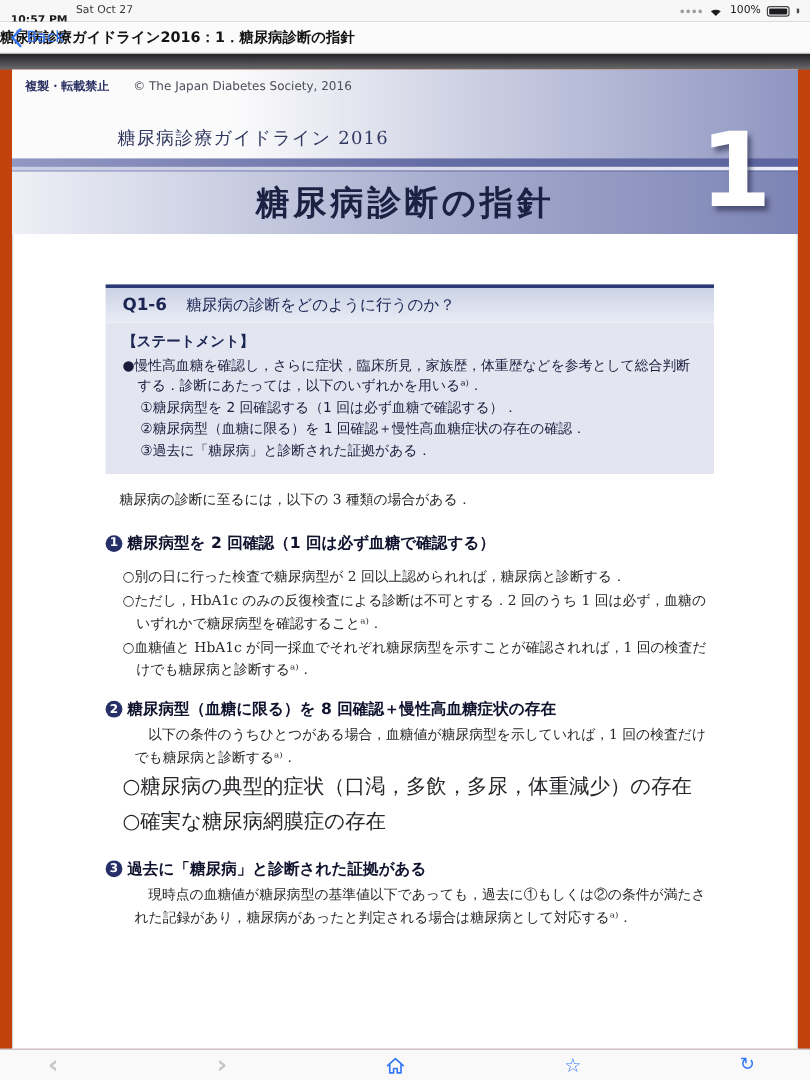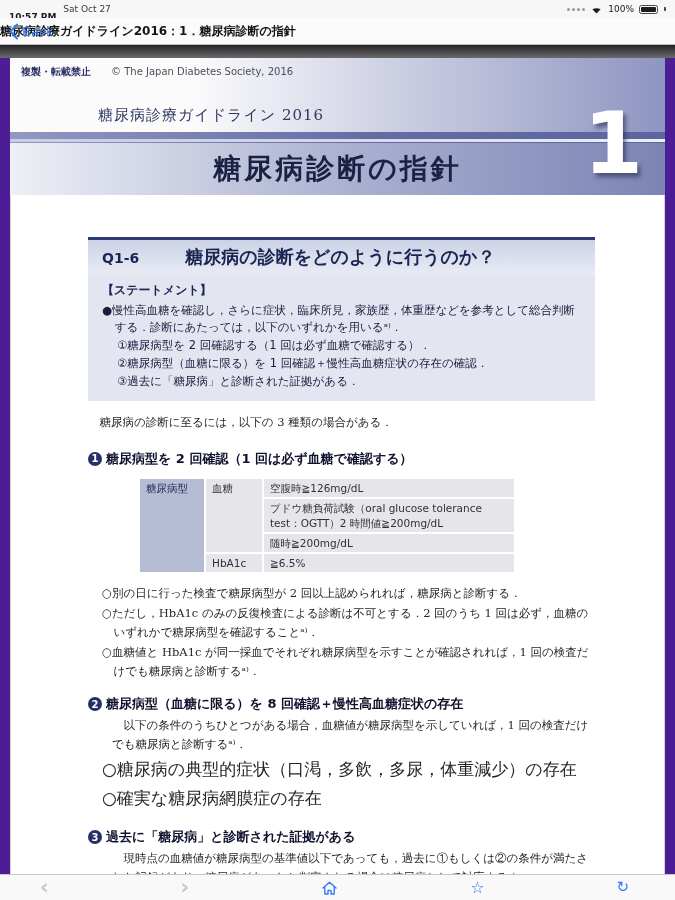--- a/index.html
+++ b/index.html
@@ -28,21 +28,21 @@
   .nav-bar{
     position:absolute;top:18px;left:0;right:0;height:27px;background:#fbfbfc;
     display:flex;align-items:center;border-bottom:1px solid #b9b9bd;box-sizing:border-box;
   }
   .back-btn{display:flex;align-items:center;gap:3px;margin-left:8px;color:#3478f6;font-size:13px;cursor:pointer;z-index:2;}
   .nav-title{
     position:absolute;left:0;right:0;text-align:left;
     font-size:12px;font-weight:bold;color:#141416;
   }
   
-  .viewer{position:absolute;top:45px;left:0;right:0;bottom:26px;background:#4c1d95;}
+  .viewer{position:absolute;top:45px;left:0;right:0;bottom:26px;background:#c2410c;}
   .viewer-shadow{position:absolute;top:0;left:0;right:0;height:13px;
     background:linear-gradient(#232325,#6b6b6e);}
   .page{
     position:absolute;top:13px;left:10px;right:10px;bottom:0;background:#ffffff;
     overflow:hidden;box-shadow:inset 1px 0 0 #d4d4d6, inset -1px 0 0 #d4d4d6;
   }
   
   .page-header{position:relative;background:linear-gradient(to right,#fbfbfc 28%,#8e95c1 100%);padding-top:7px;}
   .copyright-row{display:flex;gap:20px;align-items:baseline;padding-left:11px;font-size:10px;height:13px;}
   .no-copy{color:#2b3263;font-weight:bold;}
@@ -66,21 +66,21 @@
     text-shadow:3px 4px 4px rgba(32,34,66,.55);
   }
   
   .doc-body{padding:0 70px 0 78px;}
   .q-box{
     margin-top:42px;border-top:3px solid #2c3a78;
     background:linear-gradient(to bottom,#ccd2e6,#e9ecf5);
     padding:5px 14px 6px;display:flex;gap:16px;align-items:baseline;box-sizing:border-box;
   }
   .q-code{font-weight:bold;color:#1b2553;font-size:14px;}
-  .q-text{font-weight:bold;color:#1b2553;font-size:18px;margin-left:30px;}
+  .q-text{font-weight:normal;color:#1b2553;font-size:13px;}
   .statement{background:#e3e6f1;padding:6px 14px 10px;font-size:11.5px;color:#1a1c3c;line-height:1.55;}
   .st-heading{font-weight:bold;color:#1b2553;font-size:12px;}
   .st-lead{padding-left:1.1em;text-indent:-1.1em;margin-top:2px;}
   .st-items div{padding-left:1.3em;}
   .serif{font-family:"DejaVu Serif","Liberation Serif",serif;}
   .intro{margin-top:12px;font-size:11.5px;color:#26262a;line-height:1.7;}
   .sec-heading{margin-top:18px;display:flex;align-items:center;gap:4px;
     font-weight:bold;font-size:13px;color:#10122e;height:17px;}
   .numbadge{width:14px;height:14px;border-radius:50%;background:#272f68;color:#fff;
     font-size:10px;font-weight:bold;display:inline-flex;align-items:center;justify-content:center;flex:none;}
@@ -178,39 +178,20 @@
         </div>
       </div>
 
       <div class="intro serif">　糖尿病の診断に至るには，以下の 3 種類の場合がある．</div>
 
       <div class="sec-heading">
         <span class="numbadge">1</span>
         <span>糖尿病型を 2 回確認（1 回は必ず血糖で確認する）</span>
       </div>
 
-      <table class="diag-table">
-        <tbody>
-          <tr>
-            <td class="th-cell" rowspan="4">糖尿病型</td>
-            <td class="label-cell" rowspan="3">血糖</td>
-            <td class="value-cell">空腹時≧126mg/dL</td>
-          </tr>
-          <tr>
-            <td class="value-cell">ブドウ糖負荷試験（oral glucose tolerance test：OGTT）2 時間値≧200mg/dL</td>
-          </tr>
-          <tr>
-            <td class="value-cell">随時≧200mg/dL</td>
-          </tr>
-          <tr>
-            <td class="label-cell">HbA1c</td>
-            <td class="value-cell">≧6.5%</td>
-          </tr>
-        </tbody>
-      </table>
 
       <div class="notes serif">
         <div>○別の日に行った検査で糖尿病型が 2 回以上認められれば，糖尿病と診断する．</div>
         <div>○ただし，HbA1c のみの反復検査による診断は不可とする．2 回のうち 1 回は必ず，血糖のいずれかで糖尿病型を確認することᵃ⁾．</div>
         <div>○血糖値と HbA1c が同一採血でそれぞれ糖尿病型を示すことが確認されれば，1 回の検査だけでも糖尿病と診断するᵃ⁾．</div>
       </div>
 
       <div class="sec-heading" style="margin-top:14px;">
         <span class="numbadge">2</span>
         <span>糖尿病型（血糖に限る）を 8 回確認＋慢性高血糖症状の存在</span>

